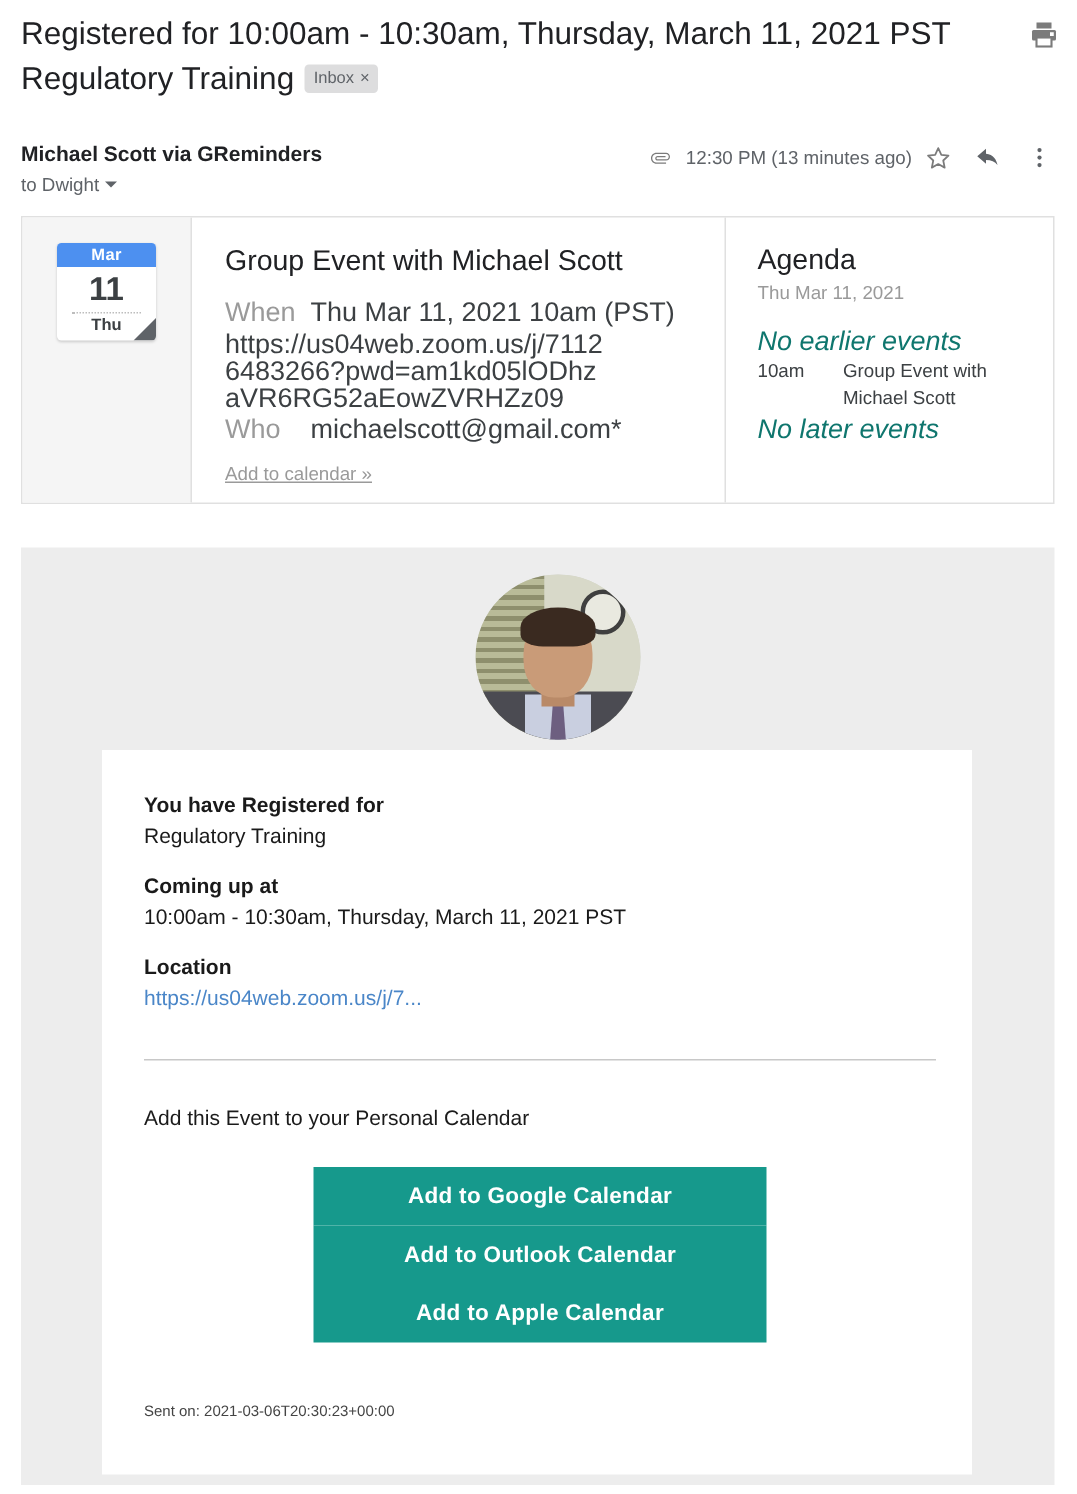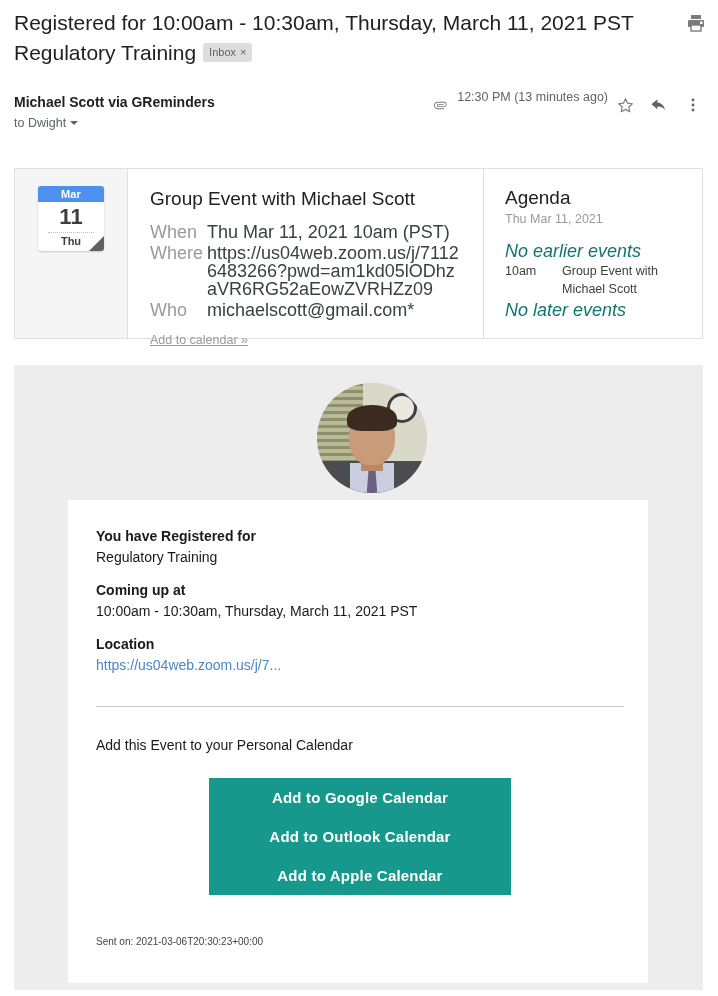--- a/index.html
+++ b/index.html
@@ -41,36 +41,35 @@
   .sender-name { font-size: 14px; font-weight: bold; color: #202124; line-height: 20px; }
   .sender-to { font-size: 12.5px; color: #5f6368; line-height: 18px; margin-top: 2px; }
   .caret-down {
     display:inline-block; width:0;height:0;
     border-left:4px solid transparent; border-right:4px solid transparent;
     border-top:4px solid #5f6368; margin-left:4px; vertical-align: 2px;
   }
 
   .meta-right {
     position: absolute; right: 8px; top: 90px;
-    display: flex; gap: 0px;
+    display: flex; align-items: center; gap: 0px;
   }
   .clip-icon { margin-right: 8px; display:flex; align-items:center; }
   .timestamp { font-size: 12.5px; color: #5f6368; white-space: nowrap; }
   .icon-btn {
     width: 34px; height: 30px; display:flex; align-items:center; justify-content:center;
     cursor: pointer;
   }
 
   
   .invite-card {
     position: absolute; left: 14px; top: 144px;
-    width: 689px; height: 171px;
+    width: 689px; height: 192px;
     border: 1px solid #e0e0e0; background: #fff;
     display: flex;
-    margin-top: 24px;
   }
   .date-col {
     width: 113px; background: #f5f5f5; border-right: 1px solid #e0e0e0;
     position: relative; flex: none;
   }
   .date-chip {
     position: absolute; left: 23px; top: 17px;
     width: 66px; height: 65px;
     background: #fff; border-radius: 3px;
     box-shadow: 0 1px 2px rgba(0,0,0,.18);
@@ -232,21 +231,20 @@
     </div>
 
     <div class="detail-col">
       <div class="event-title">Group Event with Michael Scott</div>
 
       <div class="kv">
         <div class="k">When</div>
         <div class="v">Thu Mar 11, 2021 10am (PST)</div>
       </div>
       <div class="kv">
-        <div class="k">Where</div>
         <div class="v">https://us04web.zoom.us/j/71126483266?pwd=am1kd05lODhzaVR6RG52aEowZVRHZz09</div>
       </div>
       <div class="kv">
         <div class="k">Who</div>
         <div class="v">michaelscott@gmail.com*</div>
       </div>
 
       <a class="addcal-link">Add to calendar »</a>
     </div>
 

